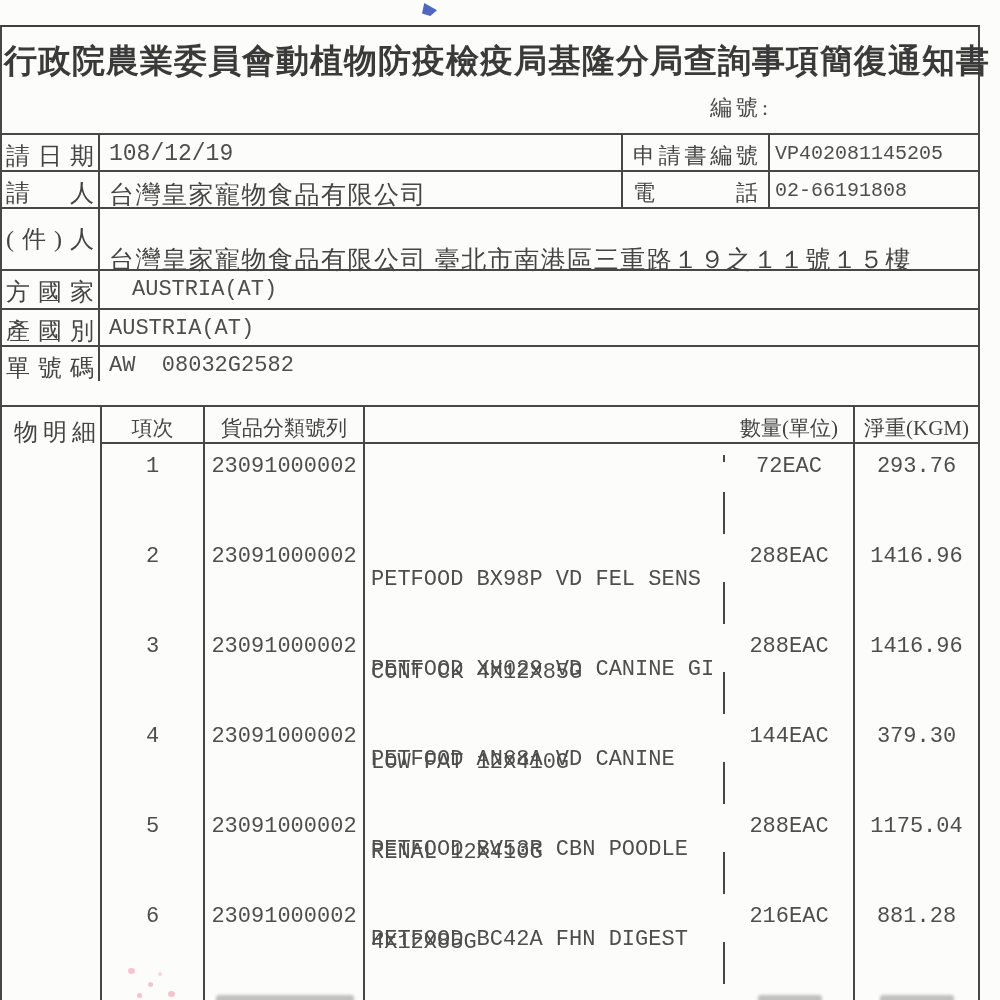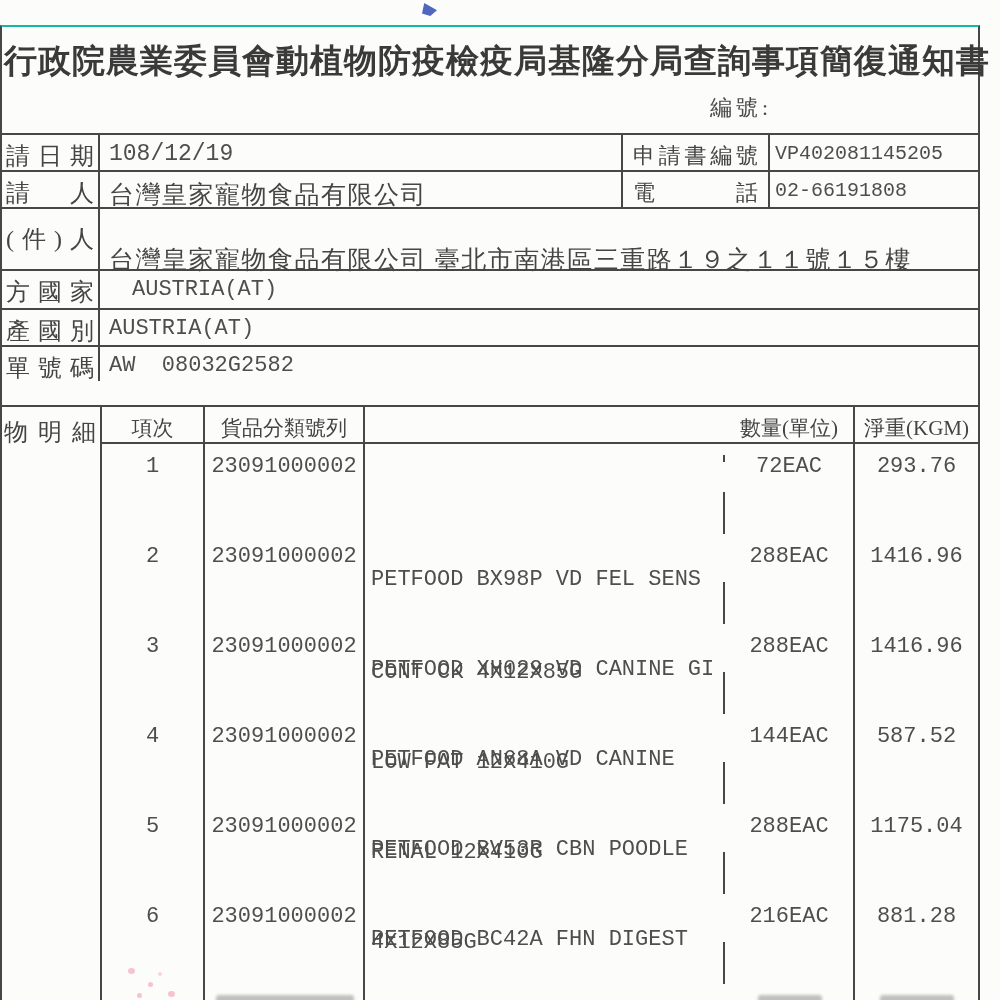--- a/index.html
+++ b/index.html
@@ -6,21 +6,21 @@
   html,body { width:1000px; height:1000px; }
   body { font-family:"Liberation Serif","DejaVu Serif",serif; }
   .page { position:relative; width:1000px; height:1000px; background:#fcfcfa; overflow:hidden; color:#3f3f3f; }
 
   
   .ink-speck { position:absolute; left:422px; top:3px; width:15px; height:13px; background:#3d56b8;
                clip-path:polygon(15% 0, 100% 55%, 55% 100%, 0 80%); opacity:.9; }
 
   
   .doc { position:absolute; left:0; top:25px; width:980px; height:975px;
-         border-top:2px solid #14b8a6; border-left:2px solid #474747; border-right:2px solid #474747; }
+         border-top:2px solid #404040; border-left:2px solid #474747; border-right:2px solid #474747; }
 
   .title { position:absolute; top:12px; left:2px; font-size:33px; letter-spacing:1px;
            white-space:nowrap; color:#3a3a3a; font-weight:bold; }
   .serial { position:absolute; top:66px; left:708px; font-size:22px; letter-spacing:4px; color:#4a4a4a; }
 
   .form { position:absolute; top:106px; left:0; right:0; }
   .frow { display:flex; border-top:2px solid #474747; }
   .h37 { height:37px; } .h86 { height:62px;font-family:Liberation Serif, serif; } .h39 { height:39px;gap:23px; } .h36 { height:36px; }
 
   .lbl { width:98px; border-right:2px solid #474747; font-size:24px; color:#444;
@@ -32,21 +32,21 @@
   .val2 { flex:1; padding:7px 0 0 5px; }
 
   .mono { font-family:"Liberation Mono","DejaVu Sans Mono",monospace; font-size:22px;
           color:#4e4e4e; white-space:pre; }
   .mono.small { font-size:20px; }
   .cjk-val { font-size:25px; letter-spacing:1.5px; color:#454545; }
   .addr { padding-top:34px; }
 
   
   .goods { position:absolute; top:378px; left:0; right:0; bottom:0; border-top:2px solid #474747; display:flex; }
-  .goods-lbl { width:98px; font-size:24px; color:#444; padding:9px 4px 0 2px;
+  .goods-lbl { width:98px; font-size:24px; color:#444; padding:9px 4px 0 12px;
                text-align:justify; text-align-last:justify; }
   .gtable { flex:1; border-left:2px solid #474747; display:flex; flex-direction:column; }
   .ghead { display:flex; height:37px; border-bottom:2px solid #474747; }
   .ghead .c { font-size:21px; color:#444; text-align:center; padding-top:7px; white-space:nowrap; overflow:hidden; }
   .c { border-right:2px solid #474747; }
   .c:last-child { border-right:none; }
   .c1 { width:103px; } .c2 { width:160px; } .c3 { width:360px;margin-top:48px; } .c4 { width:130px; } .c5 { flex:1; }
   .grow { display:flex; height:90px; }
   .grow .c { padding-top:10px; }
   .grow .num { text-align:center; }
@@ -160,21 +160,21 @@
   </div>
 
   <div class="grow">
     <div class="c c1 mono num">4</div>
     <div class="c c2 mono num">23091000002</div>
     <div class="c c3 mono">
       <div>PETFOOD BV53R CBN POODLE</div>
       <div>4X12X85G</div>
     </div>
     <div class="c c4 mono num">144EAC</div>
-    <div class="c c5 mono num">587.52</div>
+    <div class="c c5 mono num">379.30</div>
   </div>
 
   <div class="grow">
     <div class="c c1 mono num">5</div>
     <div class="c c2 mono num">23091000002</div>
     <div class="c c3 mono">
       <div>PETFOOD BC42A FHN DIGEST</div>
       <div>SENSITIVE 4X12X85G</div>
     </div>
     <div class="c c4 mono num">288EAC</div>

